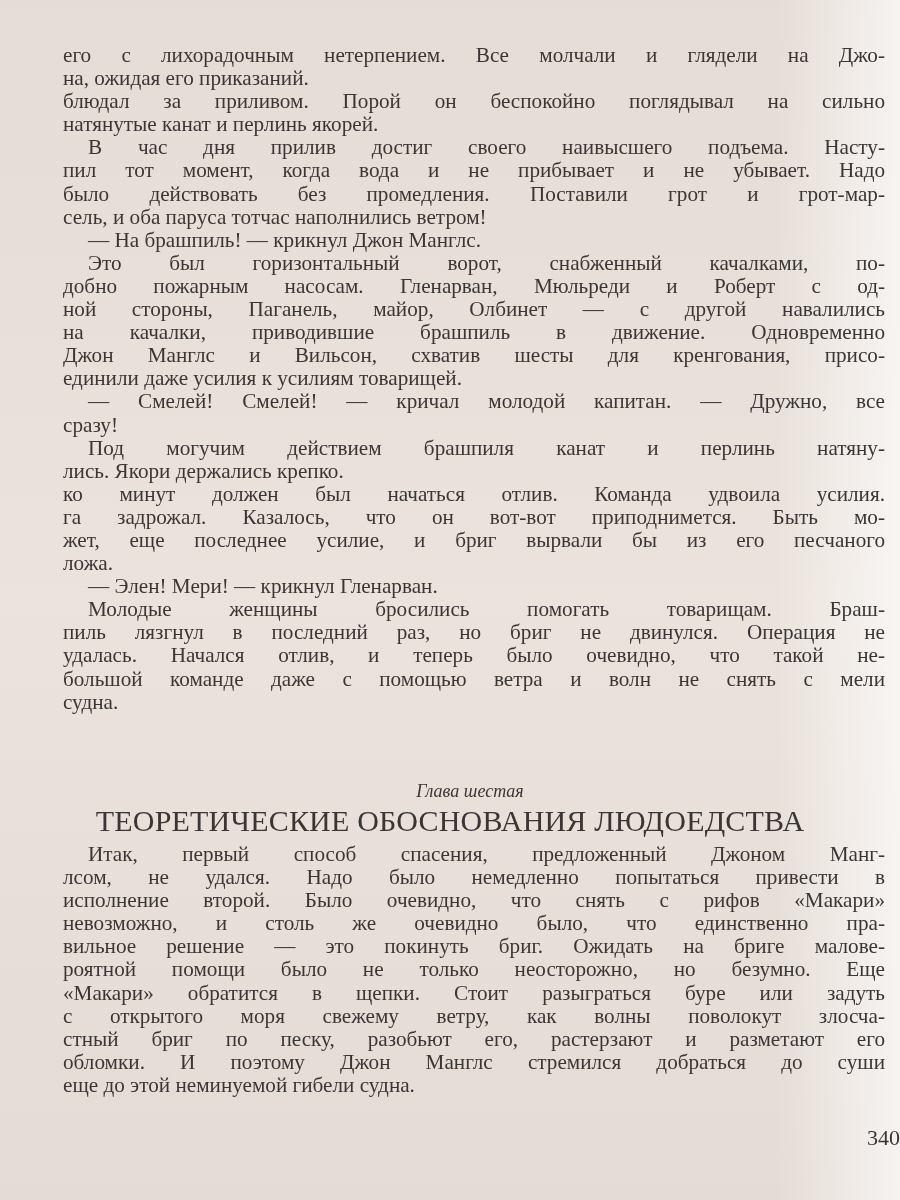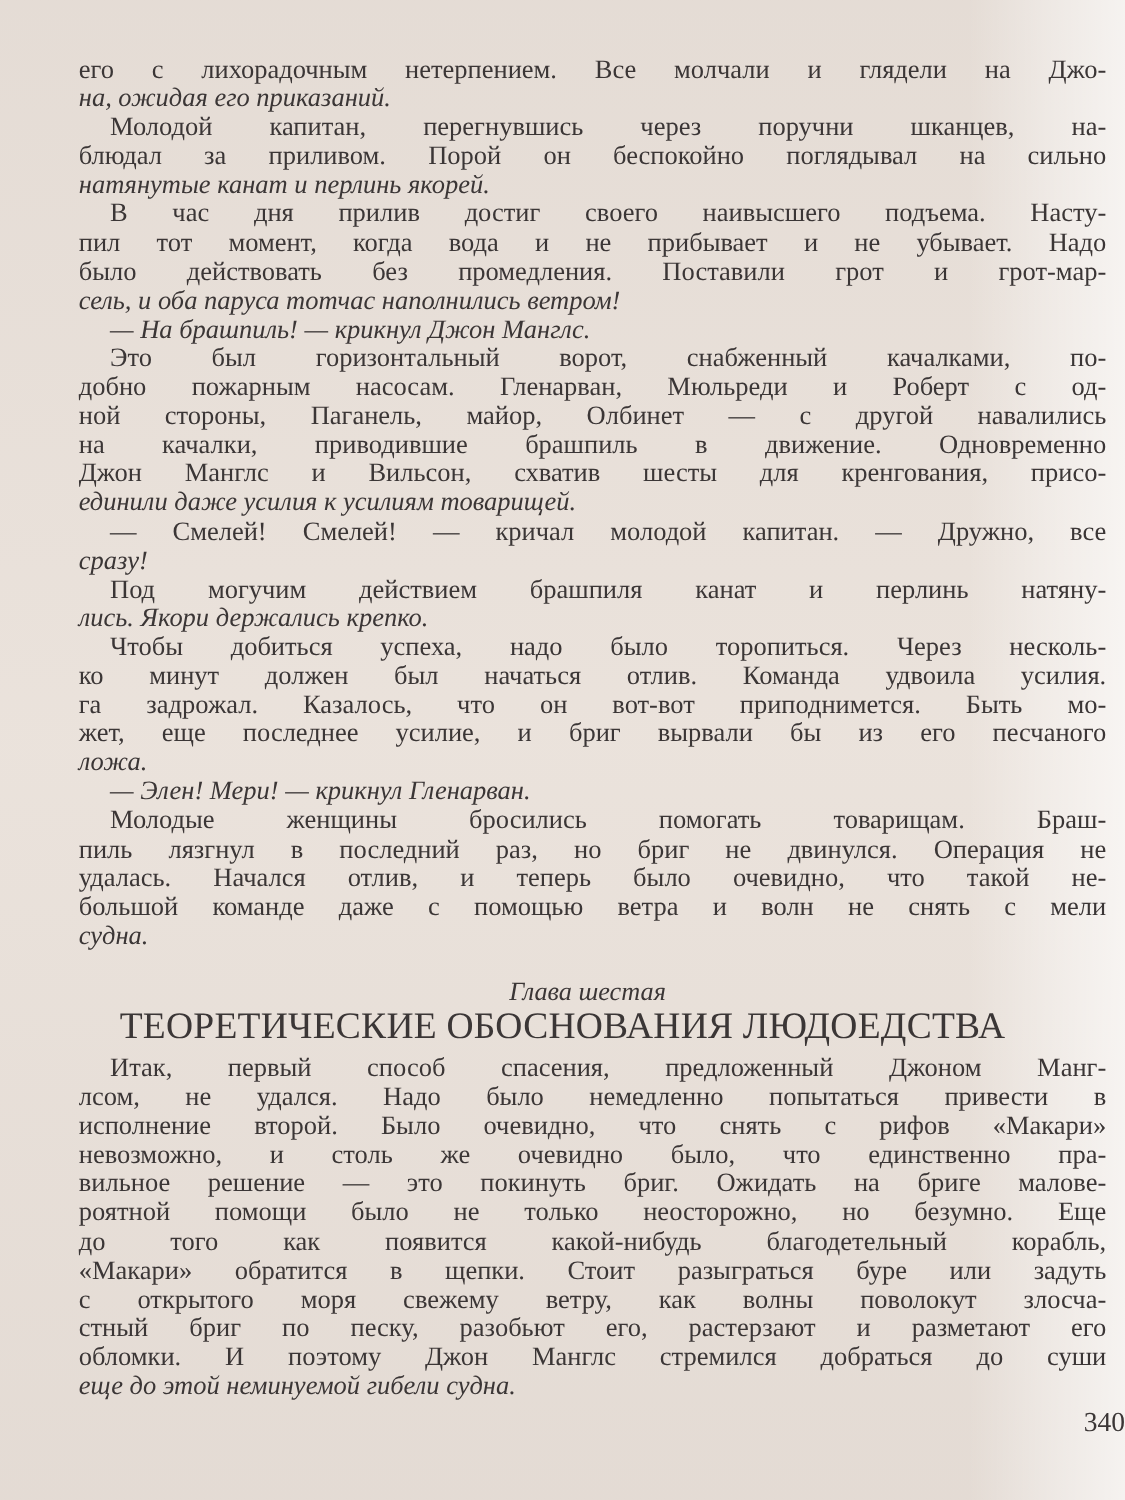--- a/index.html
+++ b/index.html
@@ -26,29 +26,29 @@
     line-height: 23.1px;
     text-align: justify;
   }
   .line {
     display: block;
     white-space: nowrap;
     text-align-last: justify;
     overflow: visible;
     height: 23.1px;
   }
-  .line.last { text-align-last: left; font-style: italic; }
+  .line.last { text-align-last: left; }
   .line.indent { padding-left: 25px; }
   .chapter-label {
     position: absolute;
     left: 0; width: 900px;
     top: 781px;
     text-align: center;
     font-style: italic;
-    font-size: 21px;
+    font-size: 18px;
     padding-left: 40px; box-sizing: border-box;
   }
   .chapter-title {
     position: absolute;
     left: 0; width: 900px;
     top: 804px;
     text-align: center;
     font-size: 30px;
     letter-spacing: 0.2px;
     padding-left: 0px; box-sizing: border-box;
@@ -64,39 +64,37 @@
   }
 </style>
 </head>
 <body>
 
 <div class="page-shade"></div>
 
 <div class="text-block first">
   <span class="line">его с лихорадочным нетерпением. Все молчали и глядели на Джо-</span>
   <span class="line last">на, ожидая его приказаний.</span>
-  <span class="line indent">Молодой капитан, перегнувшись через поручни шканцев, на-</span>
   <span class="line">блюдал за приливом. Порой он беспокойно поглядывал на сильно</span>
   <span class="line last">натянутые канат и перлинь якорей.</span>
   <span class="line indent">В час дня прилив достиг своего наивысшего подъема. Насту-</span>
   <span class="line">пил тот момент, когда вода и не прибывает и не убывает. Надо</span>
   <span class="line">было действовать без промедления. Поставили грот и грот-мар-</span>
   <span class="line last">сель, и оба паруса тотчас наполнились ветром!</span>
   <span class="line indent last">— На брашпиль! — крикнул Джон Манглс.</span>
   <span class="line indent">Это был горизонтальный ворот, снабженный качалками, по-</span>
   <span class="line">добно пожарным насосам. Гленарван, Мюльреди и Роберт с од-</span>
   <span class="line">ной стороны, Паганель, майор, Олбинет — с другой навалились</span>
   <span class="line">на качалки, приводившие брашпиль в движение. Одновременно</span>
   <span class="line">Джон Манглс и Вильсон, схватив шесты для кренгования, присо-</span>
   <span class="line last">единили даже усилия к усилиям товарищей.</span>
   <span class="line indent">— Смелей! Смелей! — кричал молодой капитан. — Дружно, все</span>
   <span class="line last">сразу!</span>
   <span class="line indent">Под могучим действием брашпиля канат и перлинь натяну-</span>
   <span class="line last">лись. Якори держались крепко.</span>
-  <span class="line indent">Чтобы добиться успеха, надо было торопиться. Через несколь-</span>
   <span class="line">ко минут должен был начаться отлив. Команда удвоила усилия.</span>
   <span class="line">га задрожал. Казалось, что он вот-вот приподнимется. Быть мо-</span>
   <span class="line">жет, еще последнее усилие, и бриг вырвали бы из его песчаного</span>
   <span class="line last">ложа.</span>
   <span class="line indent last">— Элен! Мери! — крикнул Гленарван.</span>
   <span class="line indent">Молодые женщины бросились помогать товарищам. Браш-</span>
   <span class="line">пиль лязгнул в последний раз, но бриг не двинулся. Операция не</span>
   <span class="line">удалась. Начался отлив, и теперь было очевидно, что такой не-</span>
   <span class="line">большой команде даже с помощью ветра и волн не снять с мели</span>
   <span class="line last">судна.</span>
@@ -105,21 +103,20 @@
 <div class="chapter-label">Глава шестая</div>
 <div class="chapter-title">ТЕОРЕТИЧЕСКИЕ ОБОСНОВАНИЯ ЛЮДОЕДСТВА</div>
 
 <div class="text-block second">
   <span class="line indent">Итак, первый способ спасения, предложенный Джоном Манг-</span>
   <span class="line">лсом, не удался. Надо было немедленно попытаться привести в</span>
   <span class="line">исполнение второй. Было очевидно, что снять с рифов «Макари»</span>
   <span class="line">невозможно, и столь же очевидно было, что единственно пра-</span>
   <span class="line">вильное решение — это покинуть бриг. Ожидать на бриге малове-</span>
   <span class="line">роятной помощи было не только неосторожно, но безумно. Еще</span>
-  <span class="line">до того как появится какой-нибудь благодетельный корабль,</span>
   <span class="line">«Макари» обратится в щепки. Стоит разыграться буре или задуть</span>
   <span class="line">с открытого моря свежему ветру, как волны поволокут злосча-</span>
   <span class="line">стный бриг по песку, разобьют его, растерзают и разметают его</span>
   <span class="line">обломки. И поэтому Джон Манглс стремился добраться до суши</span>
   <span class="line last">еще до этой неминуемой гибели судна.</span>
 </div>
 
 <div class="page-number">340</div>
 
 </body></html>

